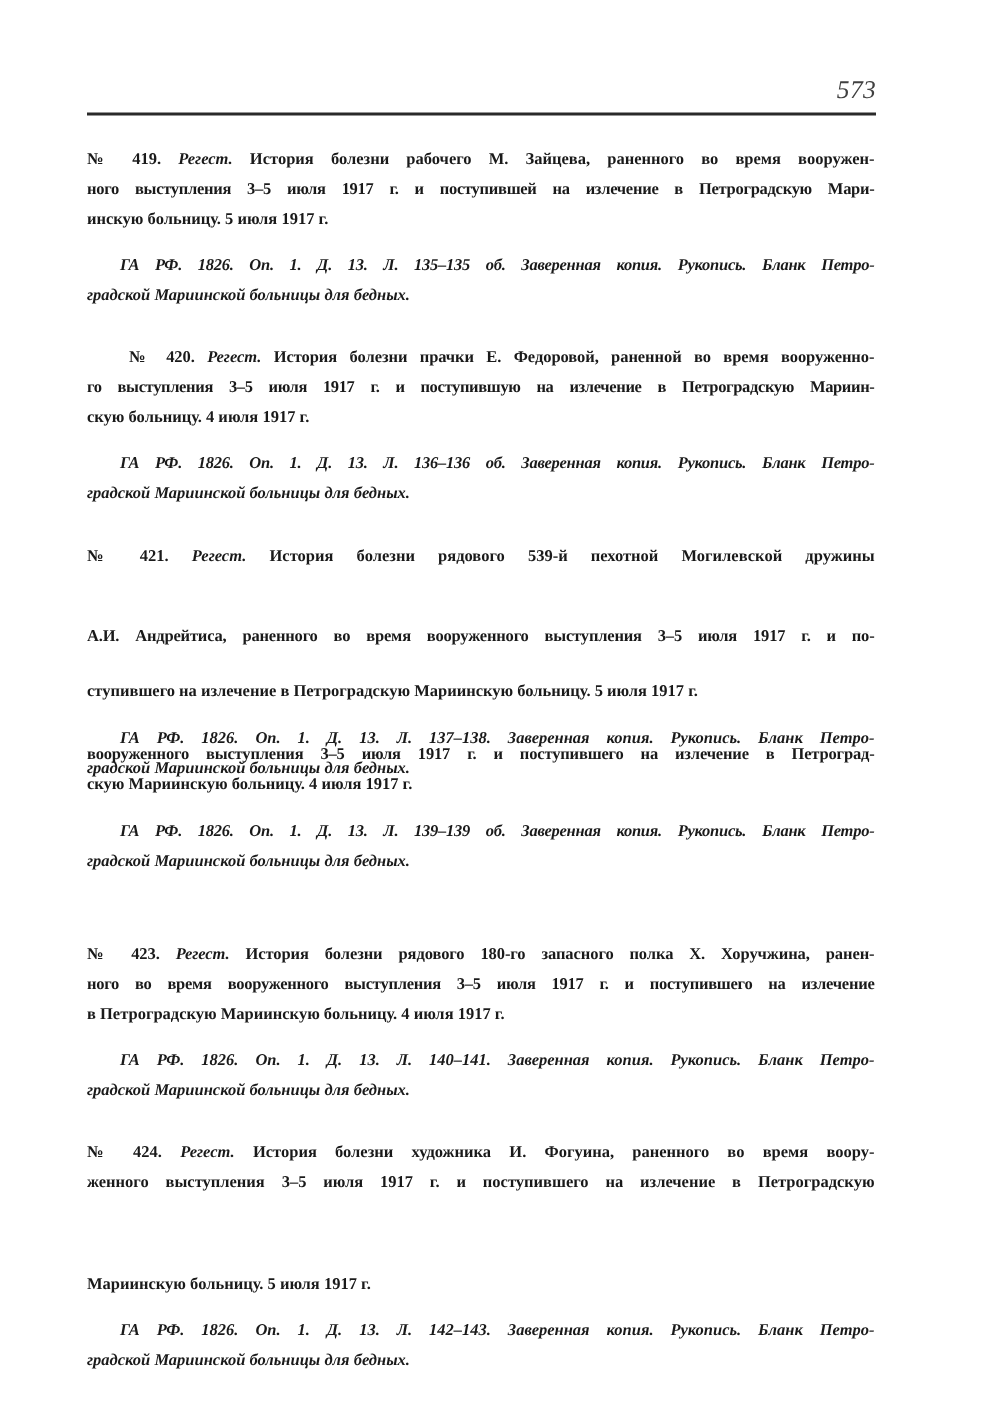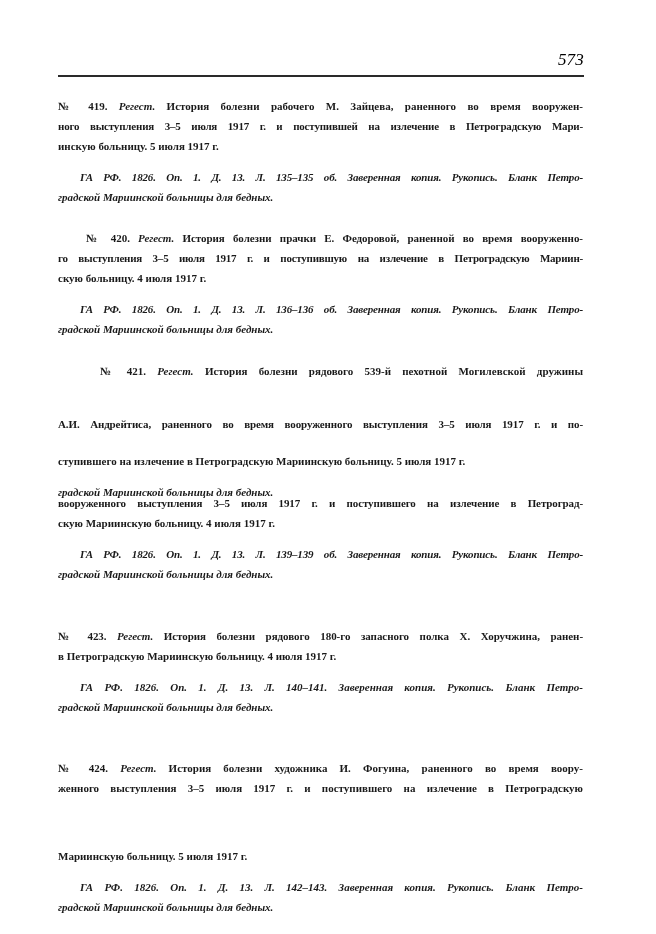--- a/index.html
+++ b/index.html
@@ -14,21 +14,21 @@
       overflow: hidden;
       color: #1a1a1a;
       font-family: "Liberation Serif", "DejaVu Serif", serif;
     }
     .page-number {
       position: absolute;
       top: 50px;
       right: 72px;
       font-style: italic;
       font-size: 17px;
-      color: #000000;
+      color: #404040;
       letter-spacing: 0.2px;
     }
     .header-rule {
       position: absolute;
       top: 75px;
       left: 58px;
       width: 526px;
       height: 2px;
       background: #2a2a2a;
     }
@@ -99,43 +99,45 @@
       <span class="line last" style="display: block;">скую больницу. 4 июля 1917 г.</span>
     </div>
     <div class="archive">
       <span class="line first" style="display: block; letter-spacing: -0.158537px;">ГА РФ. 1826. Оп. 1. Д. 13. Л. 136–136 об. Заверенная копия. Рукопись. Бланк Петро-</span>
       <span class="line last" style="display: block;">градской Мариинской больницы для бедных.</span>
     </div>
   </div>
 
   <div class="entry">
     <div class="regest">
-      <span class="line regest-head" style="display: block; word-spacing: 4px; margin-left: 42px;"><span class="num">№ 421.</span> <span class="label">Регест.</span> <span>История болезни рядового 539-й пехотной Могилевской дружины</span></span>
+      <span class="line regest-head" style="display: block; word-spacing: 4px;"><span class="num">№ 421.</span> <span class="label">Регест.</span> <span>История болезни рядового 539-й пехотной Могилевской дружины</span></span>
       <span class="line" style="display: block; letter-spacing: -0.120482px; margin-top: 33px;">А.И. Андрейтиса, раненного во время вооруженного выступления 3–5 июля 1917 г. и по-</span>
       <span class="line last" style="display: block; margin-top: 17px;">ступившего на излечение в Петроградскую Мариинскую больницу. 5 июля 1917 г.</span>
     </div>
     <div class="archive">
+      <span class="line first" style="display: block; word-spacing: 0.307692px;">ГА РФ. 1826. Оп. 1. Д. 13. Л. 137–138. Заверенная копия. Рукопись. Бланк Петро-</span>
       <span class="line last" style="display: block;">градской Мариинской больницы для бедных.</span>
     </div>
   </div>
 
   <div class="entry">
     <div class="regest">
       <span class="line" style="display: block; letter-spacing: -0.109756px;">вооруженного выступления 3–5 июля 1917 г. и поступившего на излечение в Петроград-</span>
       <span class="line last" style="display: block;">скую Мариинскую больницу. 4 июля 1917 г.</span>
     </div>
     <div class="archive">
       <span class="line first" style="display: block; letter-spacing: -0.158537px;">ГА РФ. 1826. Оп. 1. Д. 13. Л. 139–139 об. Заверенная копия. Рукопись. Бланк Петро-</span>
       <span class="line last" style="display: block;">градской Мариинской больницы для бедных.</span>
     </div>
   </div>
 
   <div class="entry">
     <div class="regest">
       <span class="line regest-head" style="display: block; letter-spacing: -0.0481928px;"><span class="num">№ 423.</span> <span class="label">Регест.</span> <span>История болезни рядового 180-го запасного полка Х. Хоручжина, ранен-</span></span>
+      <span class="line" style="display: block; letter-spacing: -0.168675px;">ного во время вооруженного выступления 3–5 июля 1917 г. и поступившего на излечение</span>
       <span class="line last" style="display: block;">в Петроградскую Мариинскую больницу. 4 июля 1917 г.</span>
     </div>
     <div class="archive">
       <span class="line first" style="display: block; word-spacing: 0.307692px;">ГА РФ. 1826. Оп. 1. Д. 13. Л. 140–141. Заверенная копия. Рукопись. Бланк Петро-</span>
       <span class="line last" style="display: block;">градской Мариинской больницы для бедных.</span>
     </div>
   </div>
 
   <div class="entry">
     <div class="regest">

